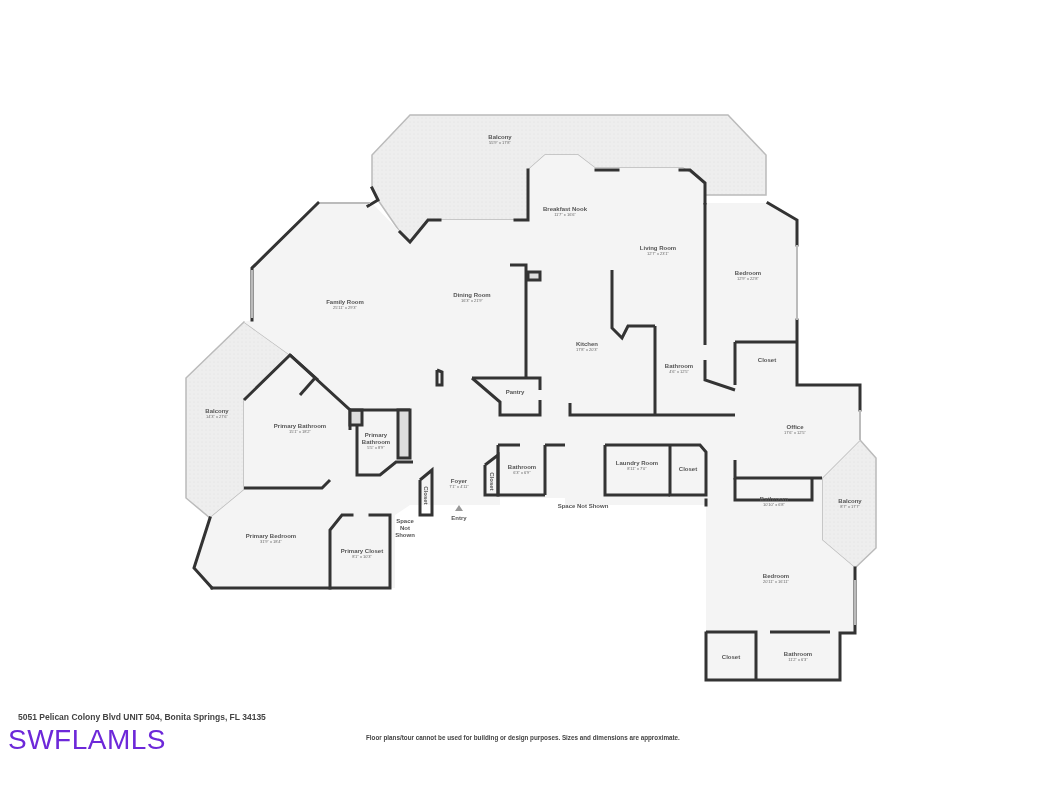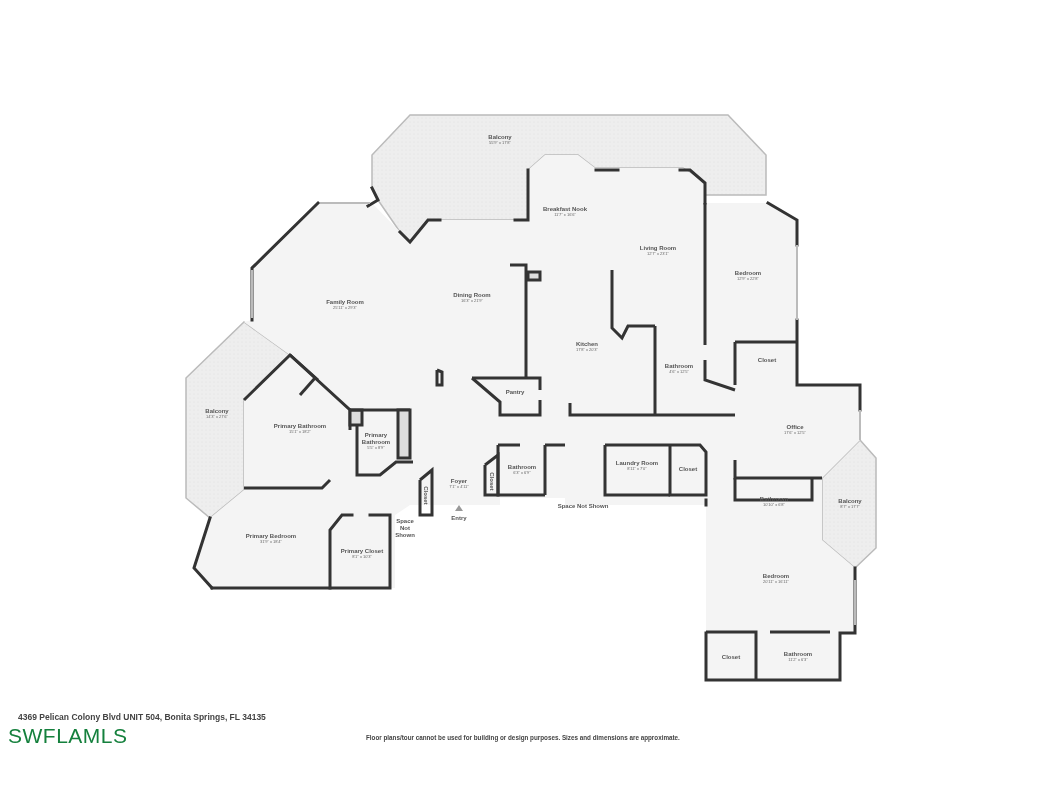--- a/index.html
+++ b/index.html
@@ -3,21 +3,21 @@
 <meta charset="utf-8">
 <style>
   html,body{margin:0;padding:0;background:#ffffff;}
   body{width:1058px;height:793px;position:relative;overflow:hidden;font-family:"Liberation Sans",sans-serif;}
   #plan{position:absolute;left:0;top:0;width:1058px;height:793px;}
   .lbl{position:absolute;text-align:center;color:#555;transform:translateX(-50%);white-space:nowrap;line-height:1.15;}
   .lbl .n{font-size:6px;font-weight:bold;display:block;}
   .lbl .d{font-size:4px;display:block;color:#666;}
   .lbl.vert{transform:translateX(-50%) rotate(90deg);}
   #address{position:absolute;left:18px;top:712px;font-size:8.5px;font-weight:bold;color:#444;}
-  #logo{position:absolute;left:8px;top:724px;font-size:21px;color:#15803d;letter-spacing:0.5px;font-family:"Liberation Sans",sans-serif;}
+  #logo{position:absolute;left:8px;top:724px;font-size:28px;color:#6d28d9;letter-spacing:0.5px;font-family:"Liberation Sans",sans-serif;}
   #disclaimer{position:absolute;left:366px;top:734px;font-size:6.3px;font-weight:bold;color:#444;}
   .entry-tri{position:absolute;left:455px;top:505px;width:0;height:0;border-left:4px solid transparent;border-right:4px solid transparent;border-bottom:6px solid #999;}
 </style>
 </head>
 <body>
 
 <svg id="plan" viewBox="0 0 1058 793" xmlns="http://www.w3.org/2000/svg">
   <defs>
     <pattern id="dots" width="4" height="4" patternUnits="userSpaceOnUse">
       <rect width="4" height="4" fill="#eeeeee"></rect>
@@ -198,15 +198,15 @@
 <div class="lbl" style="left:798px;top:651px">
     <span class="n">Bathroom</span>
     <span class="d">11'2" x 6'3"</span>
   </div>
 
 <div class="entry-tri"></div>
 <div class="lbl" style="left:459px;top:515px">
     <span class="n">Entry</span>
   </div>
 
-<div id="address">4369 Pelican Colony Blvd UNIT 504, Bonita Springs, FL 34135</div>
+<div id="address">5051 Pelican Colony Blvd UNIT 504, Bonita Springs, FL 34135</div>
 <div id="logo">SWFLAMLS</div>
 <div id="disclaimer">Floor plans/tour cannot be used for building or design purposes. Sizes and dimensions are approximate.</div>
 
 </body></html>

